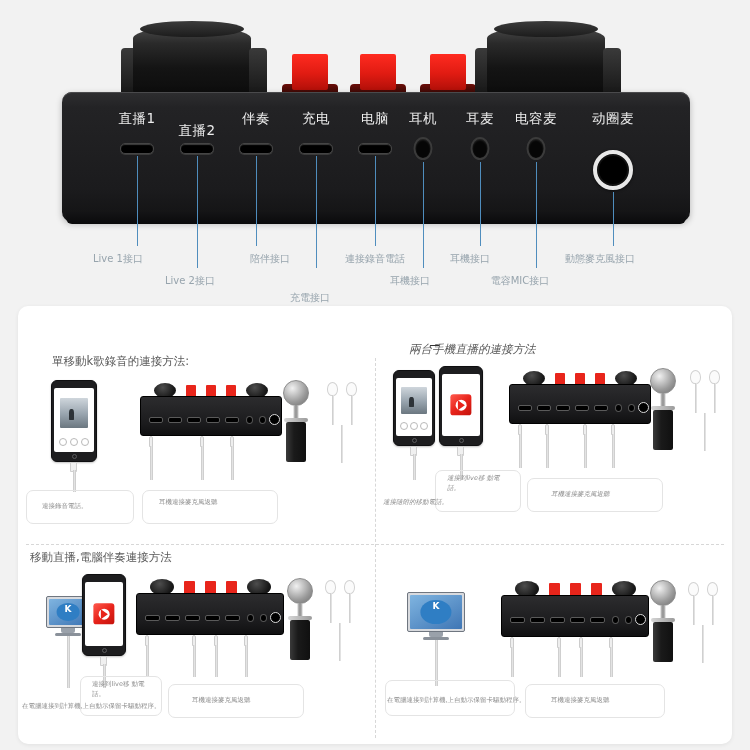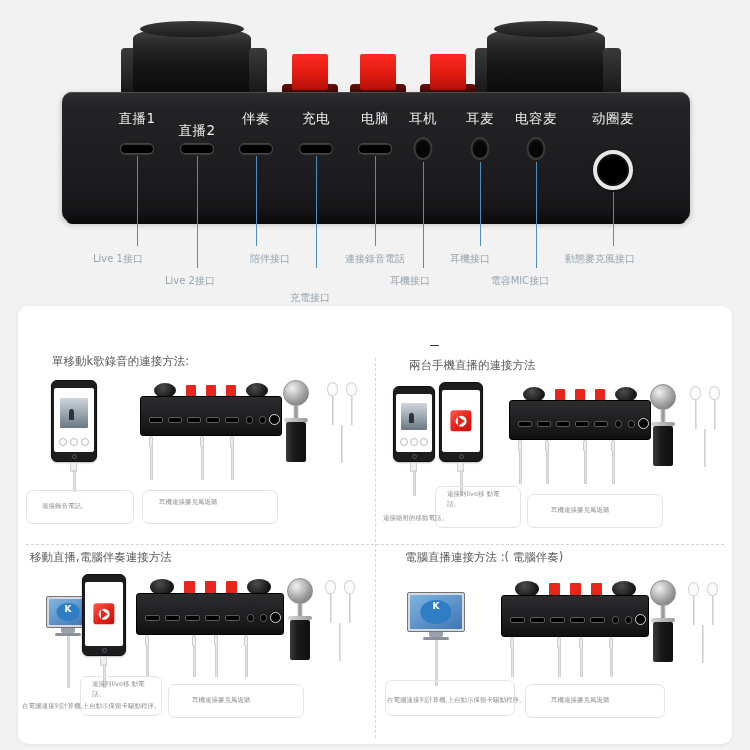--- a/index.html
+++ b/index.html
@@ -361,21 +361,21 @@
         <div class="bud-wire" style="left:17px; top:43px; height:38px;"></div>
       </div>
 
       <div class="note-box" style="left:8px; top:136px; width:108px; height:34px;"></div>
       <div class="note-text" style="left:24px; top:148px;">連接錄音電話。</div>
 
       <div class="note-box" style="left:124px; top:136px; width:136px; height:34px;"></div>
       <div class="note-text wrap" style="left:141px; top:144px; width:106px;">耳機連接麥克風返聽</div>
     </div>
 
-    <div class="quad" style="left:357px; top:52px; width:357px; height:190px;">
+    <div class="quad" style="left:357px; top:36px; width:357px; height:190px;font-style:italic;">
       <div class="quad-title" style="left:34px; top:0;">兩台手機直播的連接方法</div>
 
       <div class="phone" style="left:18px; top:28px; width:42px; height:76px;">
         <div class="phone-screen">
           <div class="music-art"></div>
           <div class="music-ctrl">
               <i></i>
               <i></i>
               <i></i>
             </div>
@@ -505,21 +505,20 @@
       <div class="note-box" style="left:62px; top:126px; width:82px; height:40px;"></div>
       <div class="note-text wrap" style="left:74px; top:130px; width:62px;">連接到live移
 動電話。</div>
       <div class="note-text" style="left:4px; top:152px;">在電腦連接到計算機,上自動示保留卡驅動程序。</div>
 
       <div class="note-box" style="left:150px; top:134px; width:136px; height:34px;"></div>
       <div class="note-text wrap" style="left:174px; top:146px; width:104px;">耳機連接麥克風返聽</div>
     </div>
 
     <div class="quad" style="left:357px; top:244px; width:357px; height:190px;">
-      <div class="quad-title" style="left:30px; top:0;">電腦直播連接方法 :( 電腦伴奏)</div>
 
       <div class="monitor" style="left:32px; top:42px; width:58px; height:40px;">
         <div class="monitor-screen">
           <div class="monitor-k">K</div>
         </div>
       </div>
       <div class="monitor-stand" style="left:61px; top:82px;"></div>
       <div class="monitor-base" style="left:61px; top:87px;"></div>
       <div class="cable" style="left:60px; top:90px; width:3px; height:46px;"></div>
 

